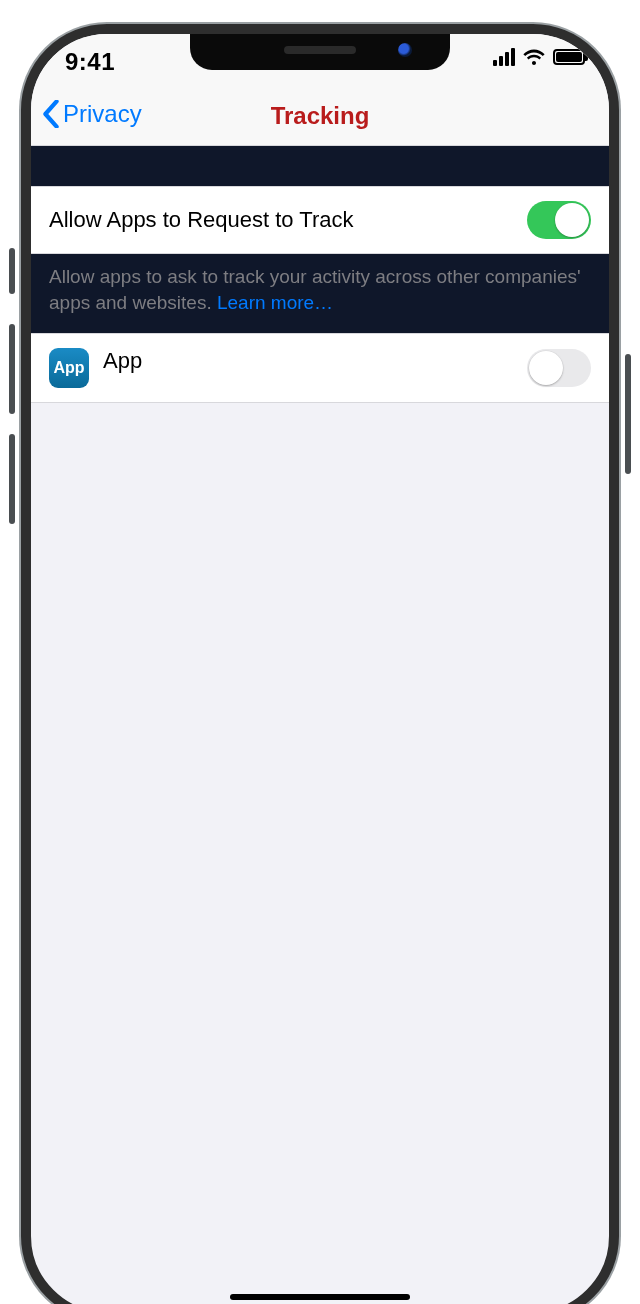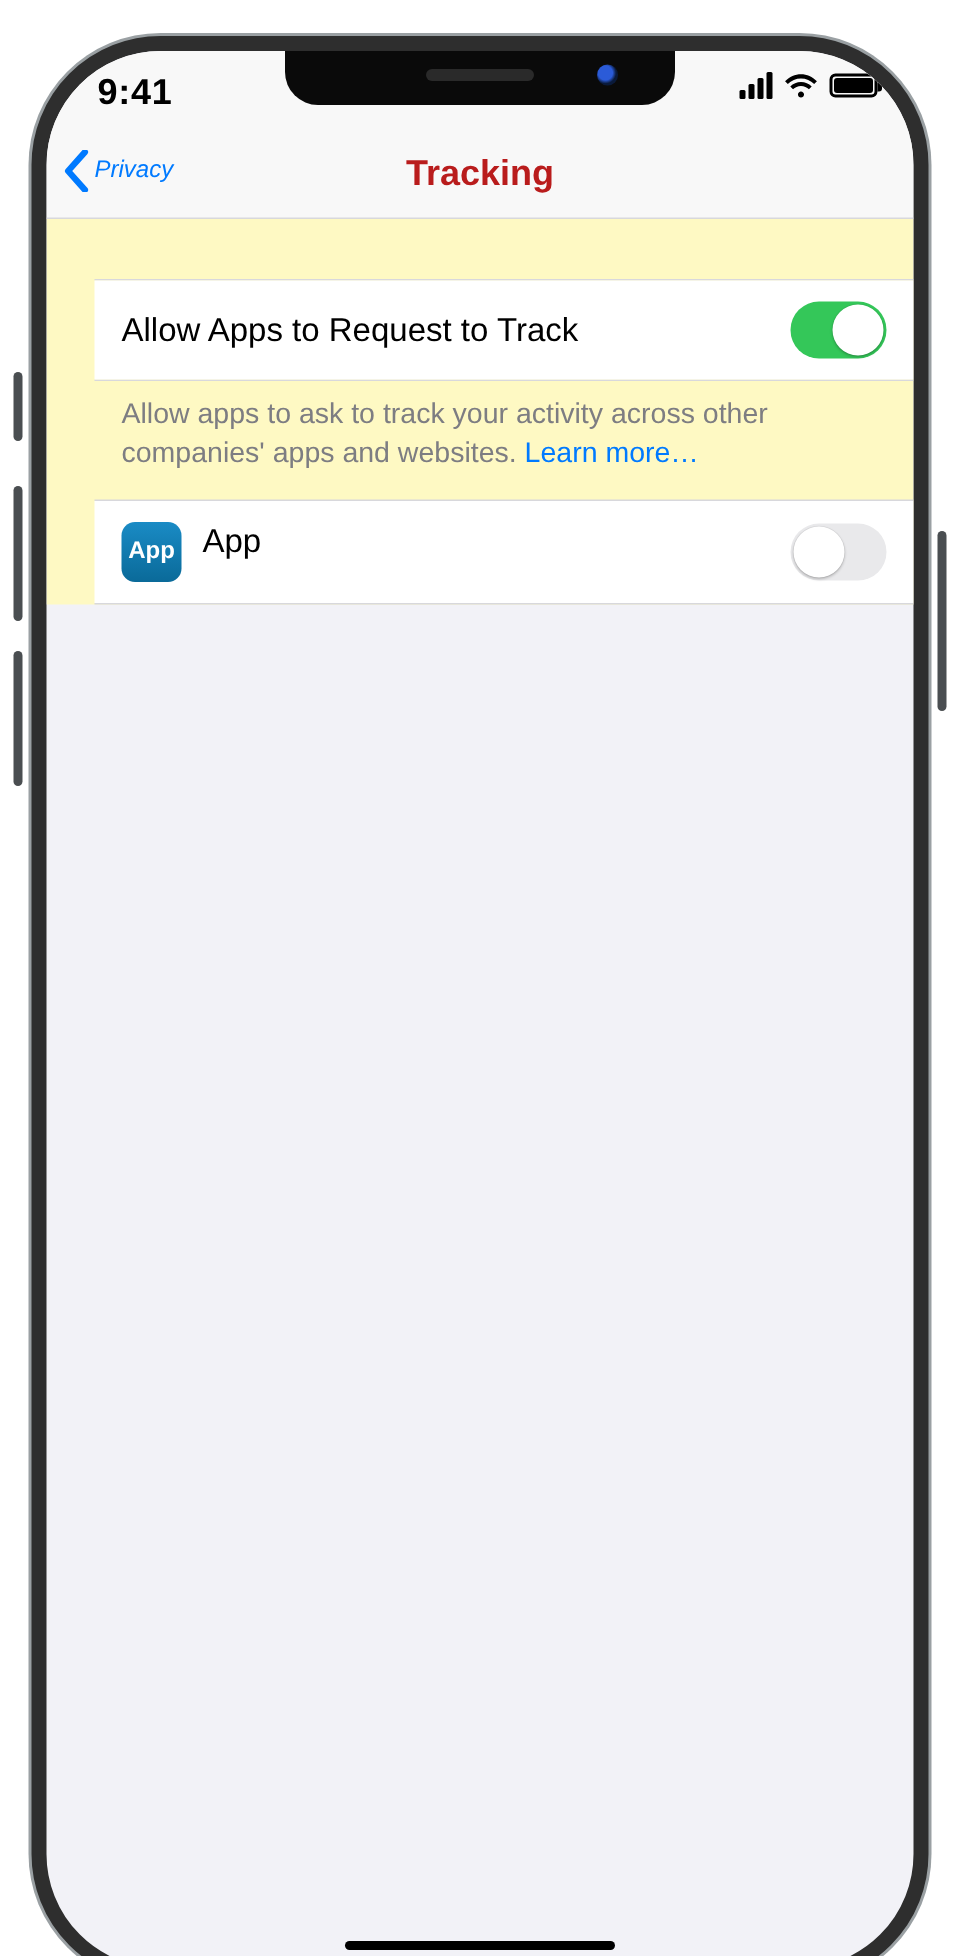--- a/index.html
+++ b/index.html
@@ -63,30 +63,30 @@
     .battery { width: 32px; height: 16px; border: 2px solid #000; border-radius: 4px; position: relative; }
     .battery::after { content:""; position:absolute; right:-5px; top:4px; width:3px; height:6px; background:#000; border-radius:0 2px 2px 0; }
     .battery .lvl { position:absolute; left:1px; top:1px; bottom:1px; right:1px; background:#000; border-radius:2px; }
 
     
     .nav-bar {
       height: 56px; background: #f8f8f8; position: relative;
       border-bottom: 1px solid #d8d8dc;
     }
     .back {
-      position: absolute; left: 10px; top: 10px; display: flex; align-items: center; gap: 2px;
-      color: #007aff; font-size: 16px; font-weight: 400; font-style: italic;
+      position: absolute; left: 10px; top: 10px; display: flex; align-items: flex-end; gap: 2px;
+      color: #007aff; font-size: 24px; font-weight: 400;
     }
     .back svg { width: 20px; height: 28px; }
     .nav-title {
       position: absolute; left: 0; right: 0; top: 12px; text-align: center;
       font-size: 24px; font-weight: 700; color: #b91c1c;
     }
 
-    .content { background: #fef9c3; padding-left: 32px; }
+    .content { background: #0f172a; }
     .spacer-top { height: 40px; }
 
     
     .group { border-top: 1px solid #d8d8dc; border-bottom: 1px solid #d8d8dc; }
     .row {
       display: flex; align-items: center; justify-content: space-between;
       padding: 14px 18px; background: #fff; min-height: 62px;
     }
     .row .label { font-size: 22px; color: #000; }
 

